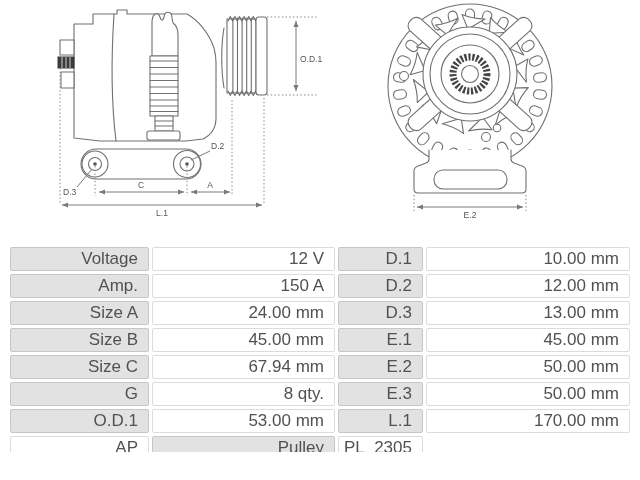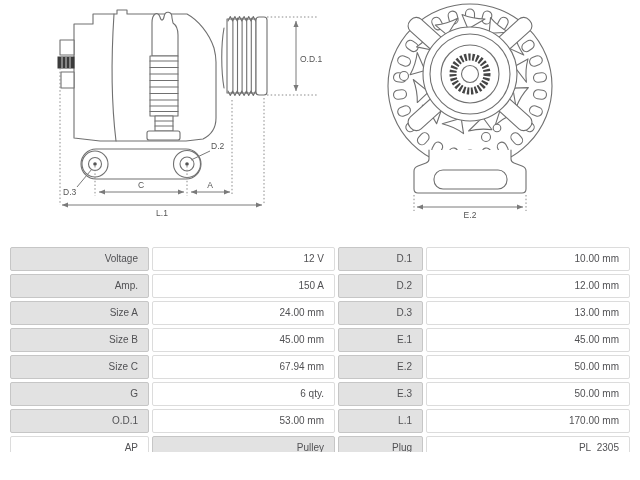--- a/index.html
+++ b/index.html
@@ -11,21 +11,21 @@
   .lnf{fill:none;stroke:#707070;stroke-width:1.1;stroke-linejoin:round;stroke-linecap:round;}
   .dim{fill:none;stroke:#7a7a7a;stroke-width:1;}
   .dot{fill:none;stroke:#8a8a8a;stroke-width:1;stroke-dasharray:1.5 2.2;}
   .dl{font-size:8.5px;fill:#555555;}
   .dark{fill:#3b3b3b;stroke:#3b3b3b;}
   .knurl{fill:none;stroke:#454545;stroke-width:7;stroke-dasharray:2.2 1.7;}
   
   .spec-table{position:absolute;left:10px;top:247px;display:grid;
       grid-template-columns:139px 183px 85px 204px;grid-auto-rows:24px;gap:3px;}
   .cell{box-sizing:border-box;border:1px solid #dcdcdc;border-radius:2px;
-      font-size:10px;line-height:22px;color:#515154;text-align:right;padding-right:10px;
+      font-size:17px;line-height:22px;color:#515154;text-align:right;padding-right:10px;
       background:#ffffff;white-space:nowrap;overflow:hidden;}
   .lbl{background:#e2e2e2;border-color:#c6c6c6;}
 </style>
 </head>
 <body>
 
 <div id="screen">
 
   <svg id="drawing" width="640" height="235" viewBox="0 0 640 235">
     <defs>
@@ -182,27 +182,26 @@
     <div class="cell">45.00 mm</div>
     <div class="cell lbl">E.1</div>
     <div class="cell">45.00 mm</div>
 
     <div class="cell lbl">Size C</div>
     <div class="cell">67.94 mm</div>
     <div class="cell lbl">E.2</div>
     <div class="cell">50.00 mm</div>
 
     <div class="cell lbl">G</div>
-    <div class="cell">6 qty.</div>
+    <div class="cell">8 qty.</div>
     <div class="cell lbl">E.3</div>
     <div class="cell">50.00 mm</div>
 
     <div class="cell lbl">O.D.1</div>
     <div class="cell">53.00 mm</div>
     <div class="cell lbl">L.1</div>
     <div class="cell">170.00 mm</div>
 
     <div class="cell">AP</div>
     <div class="cell lbl">Pulley</div>
-    <div class="cell lbl">Plug</div>
     <div class="cell">PL_2305</div>
   </div>
 </div>
 
 </body></html>

